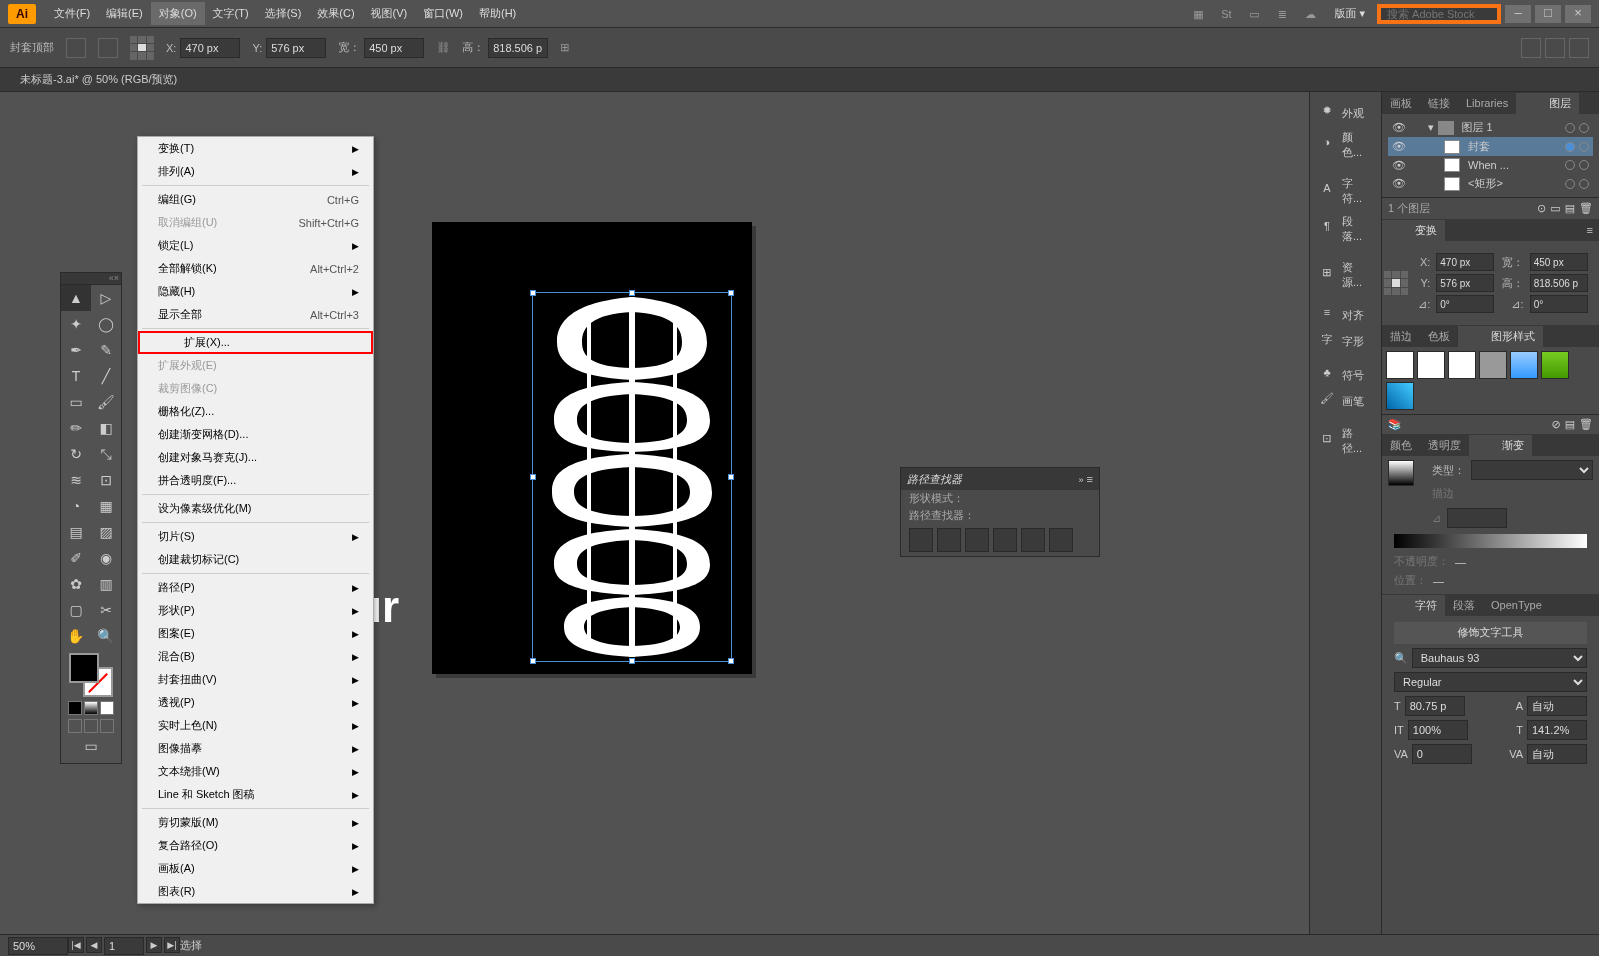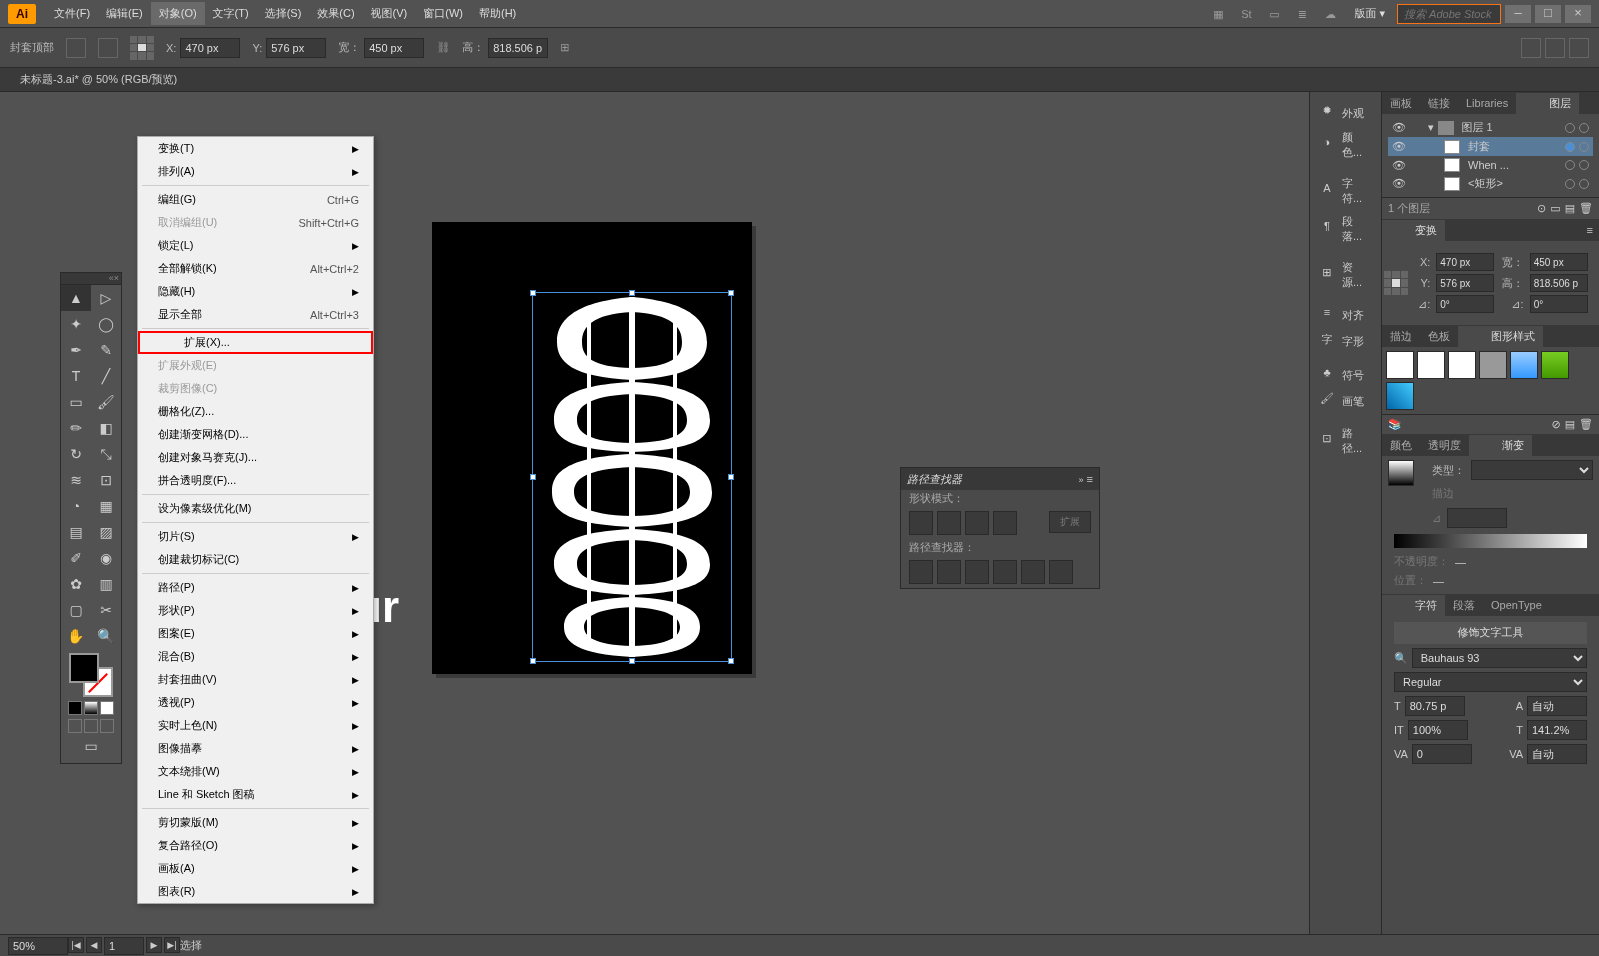--- a/index.html
+++ b/index.html
@@ -4,21 +4,21 @@
 <style>
 * { margin: 0; padding: 0; box-sizing: border-box; font-family: "Microsoft YaHei", Arial, sans-serif; font-size: 11px; user-select: none; }
 body { background: #525252; color: #ccc; width: 1599px; height: 956px; overflow: hidden; }
 
 
 .menubar { height: 28px; background: #525252; display: flex; align-items: center; padding: 0 8px; border-bottom: 1px solid #2a2a2a; }
 .ai-logo { width: 28px; height: 20px; background: #ff9a00; color: #330000; font-weight: bold; text-align: center; line-height: 20px; margin-right: 10px; font-size: 12px; border-radius: 2px;}
 .menu-item { padding: 4px 8px; color: #ddd; }
 .menu-item.active { background: #6a6a6a; }
 .menubar-right { margin-left: auto; display: flex; align-items: center; gap: 4px;}
-.stock-search { background: #3a3a3a; border: 1px solid #f97316; padding: 2px 6px; color: #888; width: 104px; height: 20px; font-style: italic;}
+.stock-search { background: #3a3a3a; border: 4px solid #f97316; padding: 2px 6px; color: #888; width: 124px; height: 20px;}
 .win-btn { width: 26px; height: 18px; background: #707070; text-align: center; line-height: 16px; font-size: 13px;}
 .toolbar-icon { width: 24px; height: 20px; text-align: center; line-height: 20px; color: #999; }
 
 
 .controlbar { height: 40px; background: #4a4a4a; display: flex; align-items: center; padding: 0 10px; border-bottom: 1px solid #2a2a2a; gap: 12px; }
 .ctrl-label { color: #bbb; }
 .ctrl-input { background: #3a3a3a; border: 1px solid #2a2a2a; color: #ddd; width: 60px; height: 20px; padding: 2px 4px; }
 .ctrl-icon { width: 20px; height: 20px; border: 1px solid #666; display: inline-block; }
 .ctrl-group { display: flex; align-items: center; gap: 4px; }
 .controlbar-right { margin-left: auto; display: flex; gap: 4px;}
@@ -279,27 +279,20 @@
           <div class="sel-handle" style="right:-3px;bottom:-3px"></div>
       </div>
     </div>
 
     <div class="pathfinder-panel">
       <div class="panel-tab-hdr">
         <span class="panel-title">路径查找器</span>
         <span><span style="font-size:9px">»</span> <span>≡</span></span>
       </div>
       <div class="panel-sec-label">形状模式：</div>
-      <div class="panel-icons-row">
-        <div class="pf-icon"></div>
-        <div class="pf-icon"></div>
-        <div class="pf-icon"></div>
-        <div class="pf-icon"></div>
-        <div class="pf-btn">扩展</div>
-      </div>
       <div class="panel-sec-label">路径查找器：</div>
       <div class="panel-icons-row">
         <div class="pf-icon"></div>
         <div class="pf-icon"></div>
         <div class="pf-icon"></div>
         <div class="pf-icon"></div>
         <div class="pf-icon"></div>
         <div class="pf-icon"></div>
       </div>
     </div>

